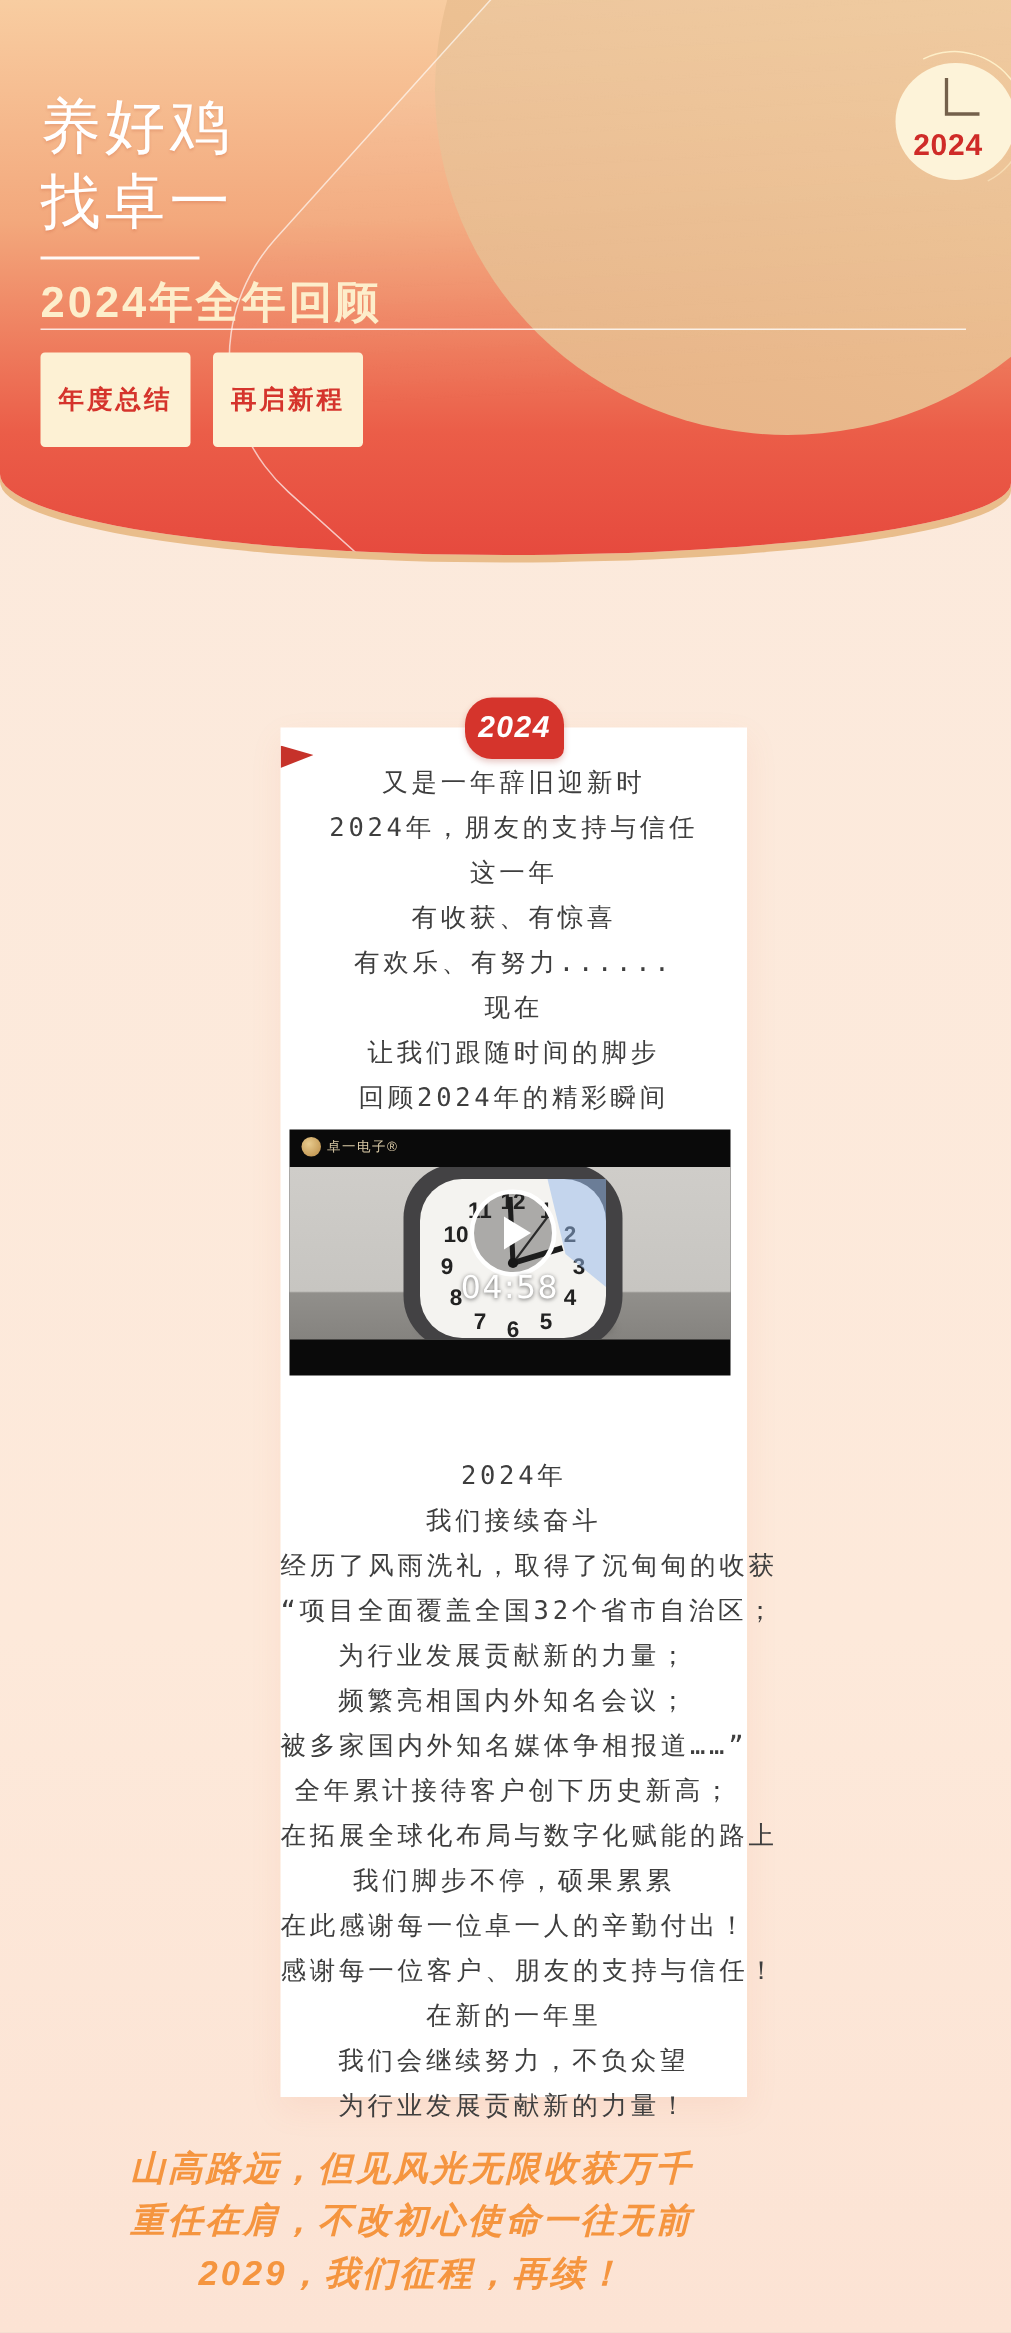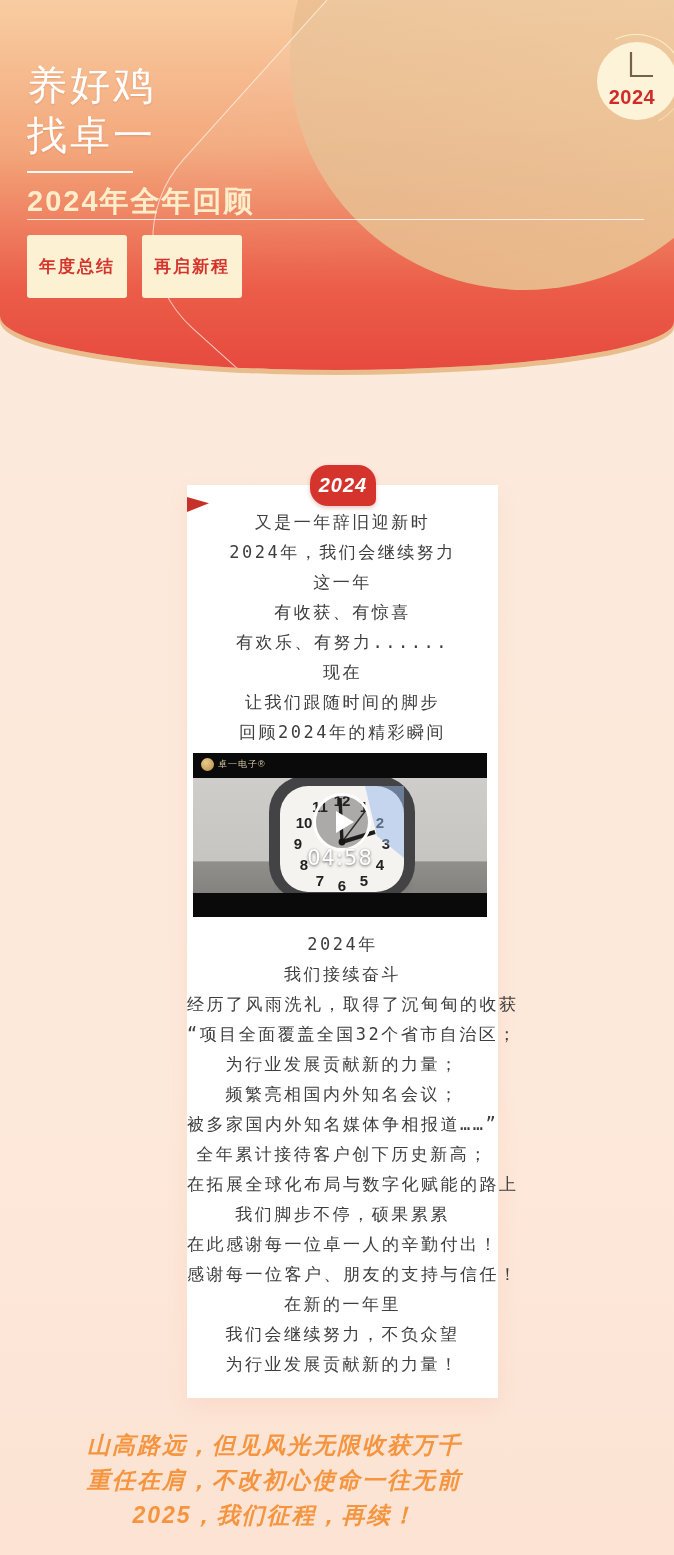--- a/index.html
+++ b/index.html
@@ -83,21 +83,21 @@
   .card-fold {
     position:absolute; left:0; top:12px; width:22px; height:15px;
     background:#c6322a; clip-path:polygon(0 0, 100% 42%, 0 100%);
   }
   .poem { font-family:"DejaVu Sans Mono", monospace; }
   .poem-intro { padding-top:22px; }
   .poem p {
     height:30px; line-height:30px; text-align:center;
     color:#3e3e3e; font-size:17px; letter-spacing:2.5px; white-space:nowrap;
   }
-  .poem-body { padding-top:12px; }
+  .poem-body { padding-top:12px;margin-top:40px; }
   
   .video {
     position:relative; margin:6px 0 0 6px; width:294px; height:164px;
     background:#0a0a0a; cursor:pointer;
   }
   .scene {
     position:absolute; left:0; top:25px; width:294px; height:115px;
     background:linear-gradient(180deg,#cfcdc9 0%,#c7c5c1 72%,#918f8b 73%,#85837f 100%);
     overflow:hidden;
   }
@@ -169,21 +169,21 @@
       <span class="tag">再启新程</span>
     </div>
   </div>
 
   <div class="card">
     <div class="card-badge">2024</div>
     <div class="card-fold"></div>
 
     <div class="poem poem-intro">
       <p>又是一年辞旧迎新时</p>
-      <p>2024年，我们会继续努力</p>
+      <p>2024年，朋友的支持与信任</p>
       <p>这一年</p>
       <p>有收获、有惊喜</p>
       <p>有欢乐、有努力......</p>
       <p>现在</p>
       <p>让我们跟随时间的脚步</p>
       <p>回顾2024年的精彩瞬间</p>
     </div>
 
     <div class="video">
       <div class="scene">
@@ -237,16 +237,16 @@
       <p>感谢每一位客户、朋友的支持与信任！</p>
       <p>在新的一年里</p>
       <p>我们会继续努力，不负众望</p>
       <p>为行业发展贡献新的力量！</p>
     </div>
   </div>
 
   <div class="quote">
     <div>山高路远，但见风光无限收获万千</div>
     <div>重任在肩，不改初心使命一往无前</div>
-    <div>2025，我们征程，再续！</div>
+    <div>2029，我们征程，再续！</div>
   </div>
 
 </div>
 
 </body></html>

